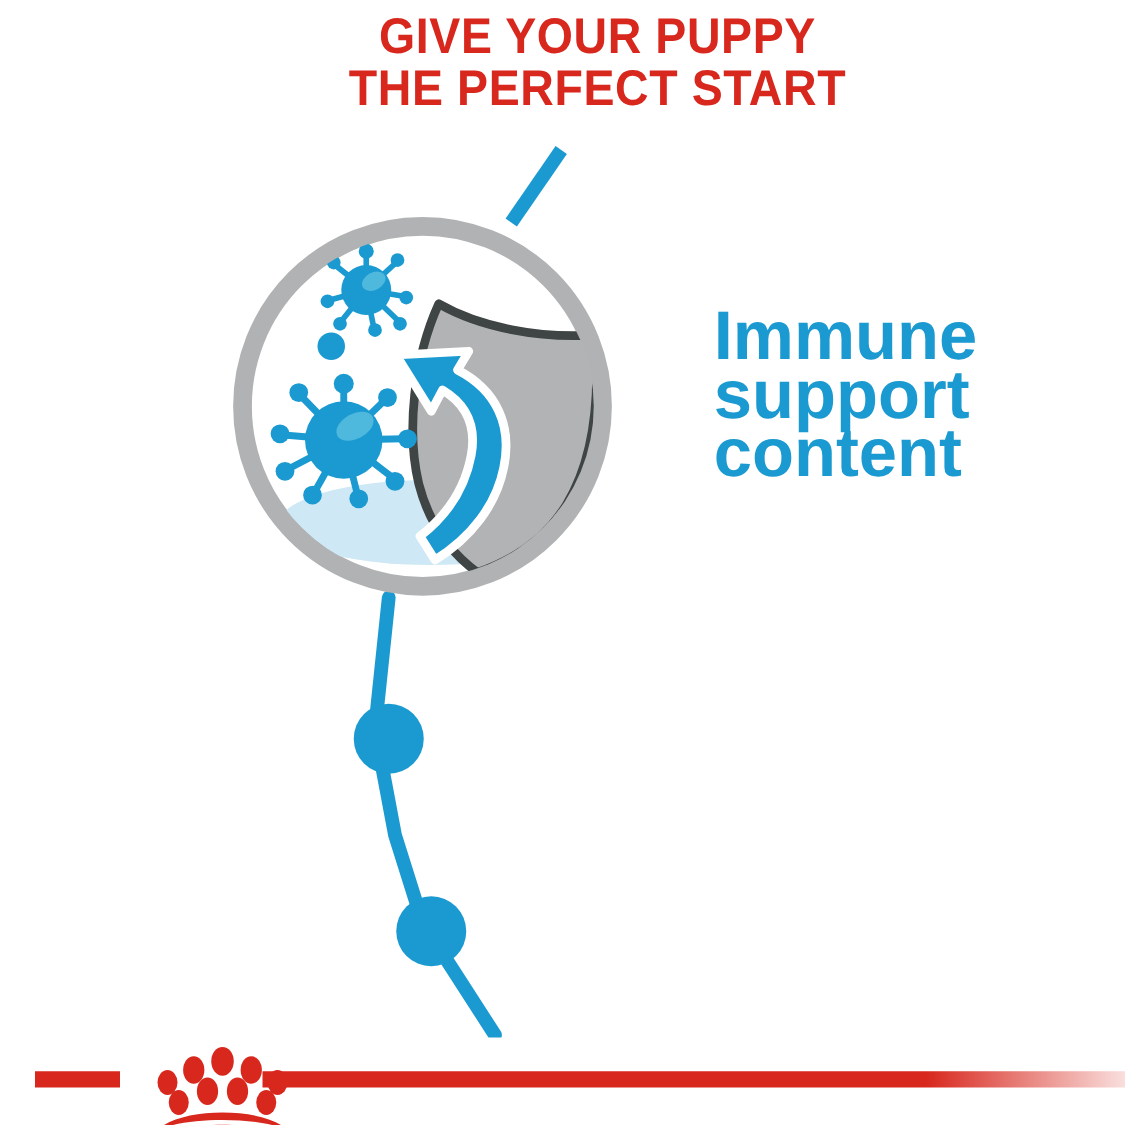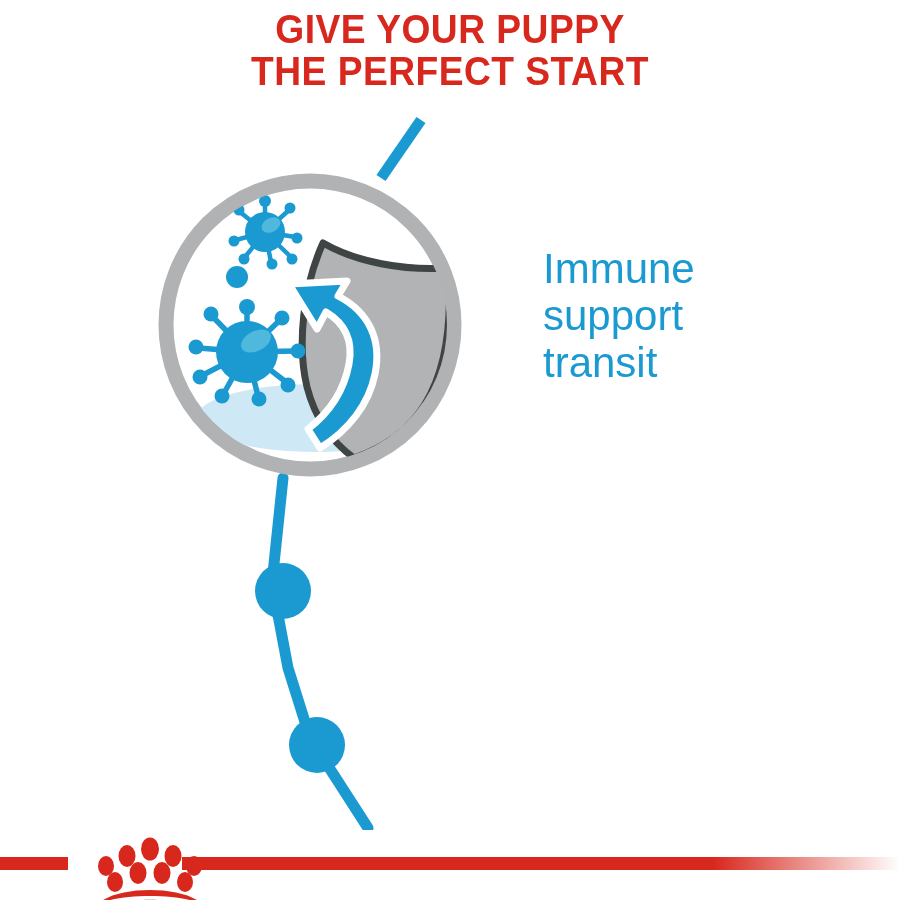--- a/index.html
+++ b/index.html
@@ -11,20 +11,21 @@
     width: 900px;
     height: 900px;
     font-family: "Liberation Sans", sans-serif;
     overflow: hidden;
   }
   #poster {
     position: relative;
     width: 712px;
     height: 900px;
     background: #ffffff;
+    margin-left: 28px;
   }
   #headline {
     position: absolute;
     left: 0;
     top: 8px;
     width: 900px;
     text-align: center;
     color: #d8281e;
     font-weight: bold;
     font-size: 40px;
@@ -34,23 +35,23 @@
     transform: scaleX(0.93);
     transform-origin: center top;
   }
   #headline .hl-line {
     display: block;
     white-space: nowrap;
   }
   .benefit-label {
     position: absolute;
     color: #1b9ad1;
-    font-size: 42px;
+    font-size: 55px;
     line-height: 47px;
-    font-weight: normal;
+    font-weight: bold;
   }
   .benefit-label span {
     display: block;
     white-space: nowrap;
   }
   #label-immune {
     left: 543px;
     top: 245px;
   }
   #label-digestion {
@@ -168,21 +169,21 @@
       </g>
     </g>
 
     <circle cx="283" cy="591" r="28" fill="#1b9ad1"></circle>
     <circle cx="317" cy="745" r="28" fill="#1b9ad1"></circle>
   </svg>
 
   <div class="benefit-label" id="label-immune">
     <span>Immune</span>
     <span>support</span>
-    <span>transit</span>
+    <span>content</span>
   </div>
 
 
 
   <svg id="footer-art" width="900" height="80" viewBox="0 0 900 80">
     <defs>
       <linearGradient id="barFade" x1="0" y1="0" x2="1" y2="0">
         <stop offset="0" stop-color="#d8281e" stop-opacity="1"></stop>
         <stop offset="0.74" stop-color="#d8281e" stop-opacity="1"></stop>
         <stop offset="1" stop-color="#d8281e" stop-opacity="0"></stop>

